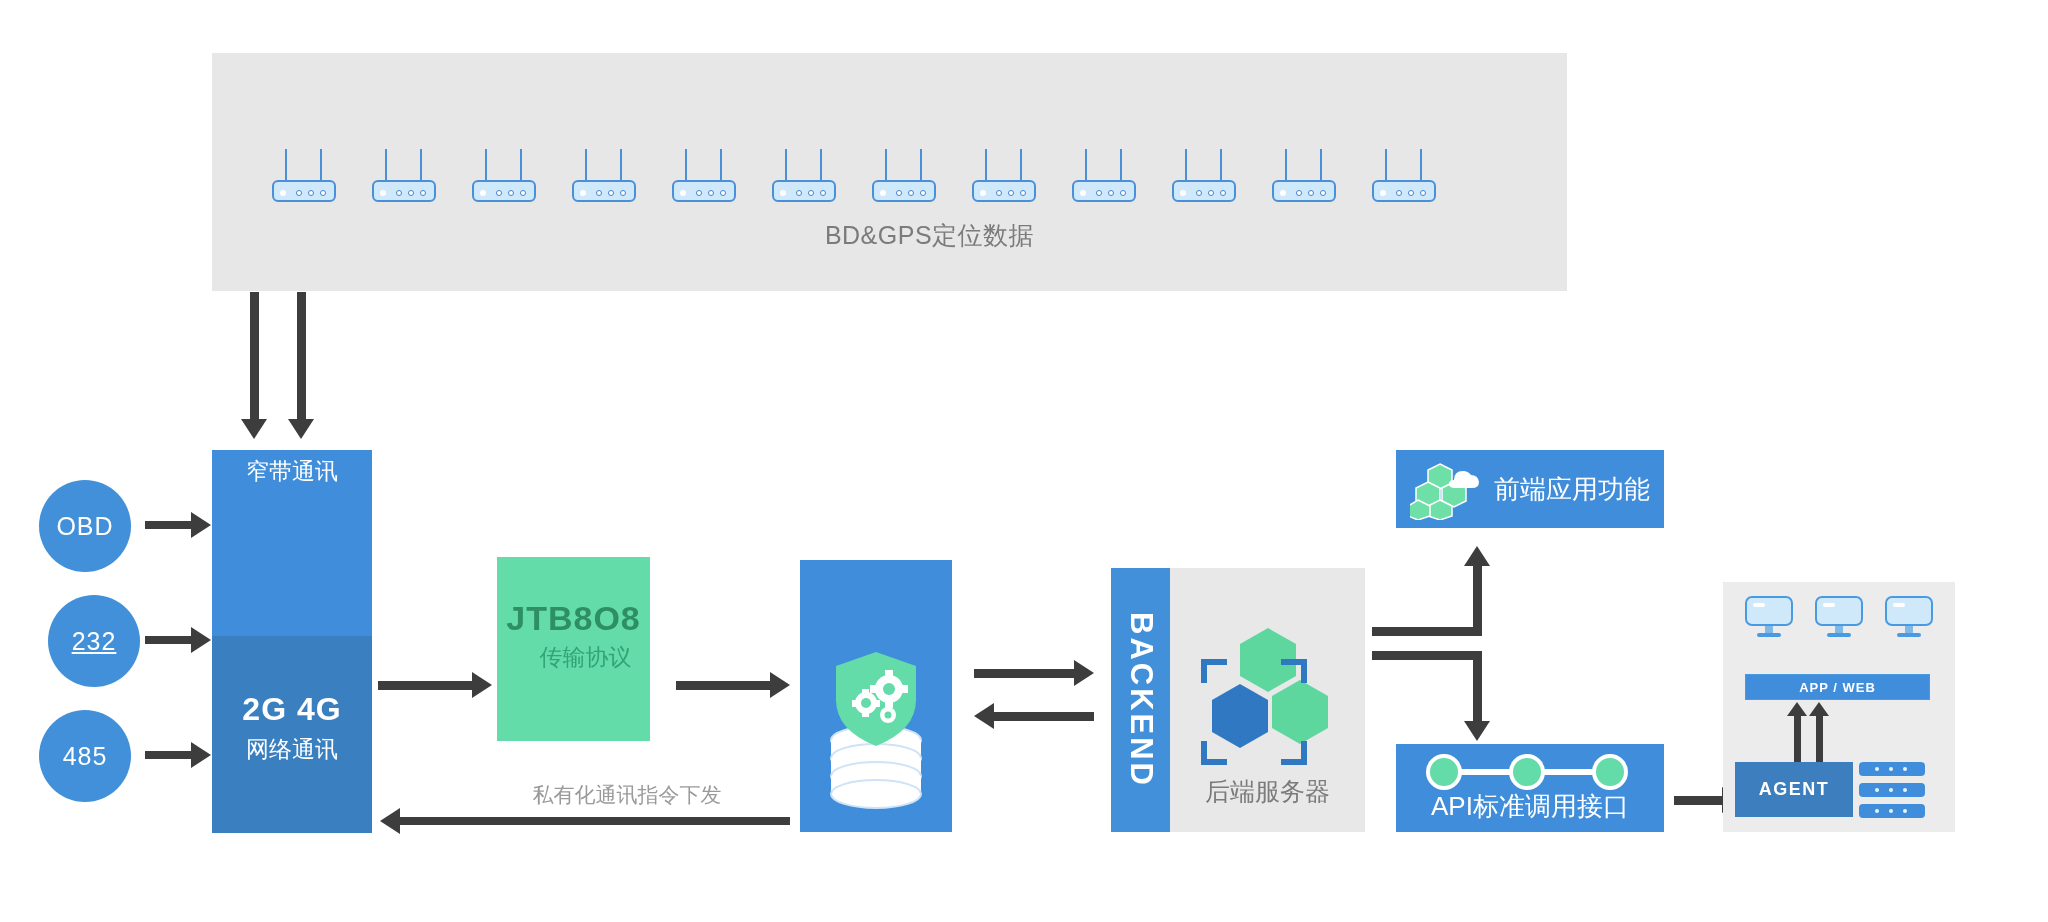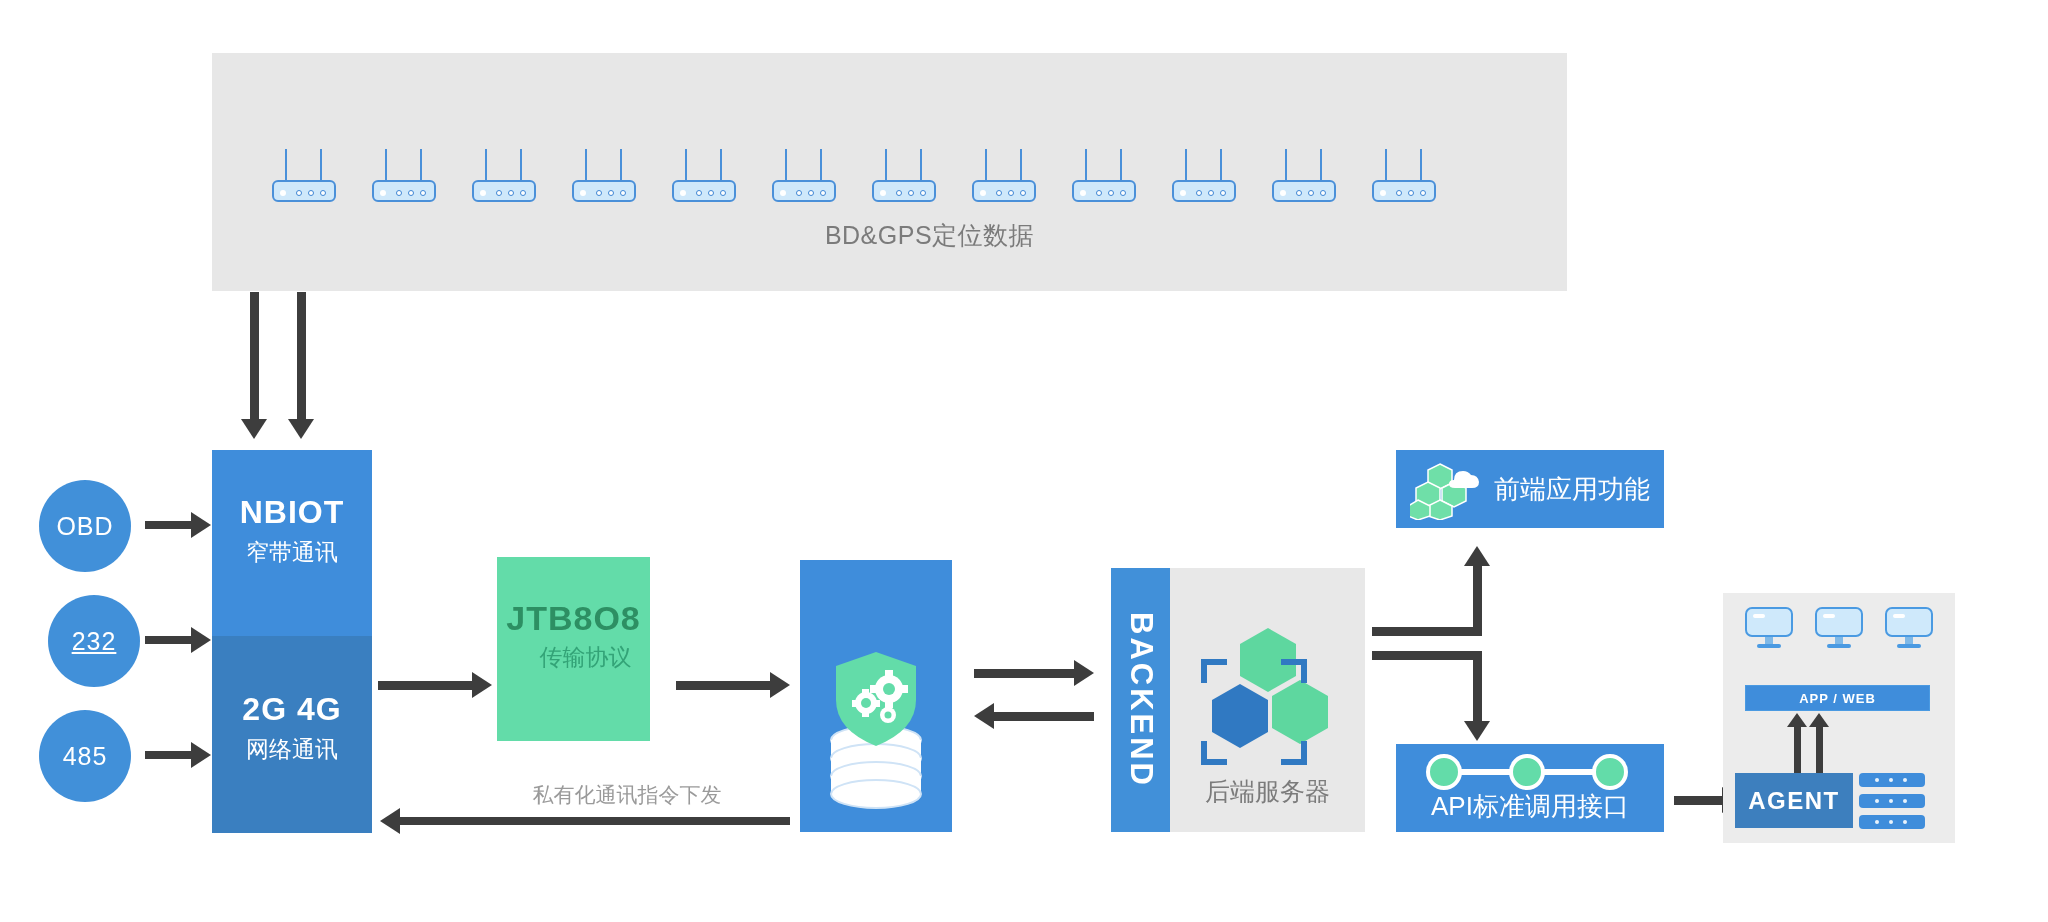--- a/index.html
+++ b/index.html
@@ -114,32 +114,32 @@
   
   #api-box{
     left:1396px;top:744px;width:268px;height:88px;background:#3f8ddb;
   }
   #api-label{
     position:absolute;left:0;bottom:8px;width:100%;text-align:center;
     color:#fff;font-size:26px;
   }
 
   
-  #agent-panel{left:1723px;top:582px;width:232px;height:250px;background:#ececec;margin-top:11px;}
+  #agent-panel{left:1723px;top:582px;width:232px;height:250px;background:#ececec;}
   #appweb-bar{
     position:absolute;left:22px;top:92px;width:185px;height:26px;background:#3f8ddb;
     border:1px solid #4a9ae2;box-sizing:border-box;
     display:flex;align-items:center;justify-content:center;
   }
   #appweb-label{color:#fff;font-size:13px;font-weight:bold;letter-spacing:1px;}
   #agent-box{
     position:absolute;left:12px;top:180px;width:118px;height:55px;background:#3d7fbe;
     display:flex;align-items:center;justify-content:center;
   }
-  #agent-label{color:#ffffff;font-size:24px;font-weight:bold;letter-spacing:1.5px;}
+  #agent-label{color:#ffffff;font-size:18px;font-weight:bold;letter-spacing:1.5px;}
   .rack{
     position:absolute;left:136px;width:66px;height:14px;background:#3f8ddb;
     border-radius:4px;
   }
   .rack i{
     position:absolute;top:5px;width:4px;height:4px;border-radius:50%;background:#e8f2fc;
   }
   .monitor{position:absolute;top:14px;width:48px;height:44px;}
   .monitor .scr{
     position:absolute;left:0;top:0;width:48px;height:30px;border-radius:7px;
@@ -309,21 +309,20 @@
   <div class="abs ar-head head-right" style="left:191px;top:512px;"></div>
 
   <div class="abs ar-line" style="left:145px;top:636px;width:46px;height:8px;"></div>
   <div class="abs ar-head head-right" style="left:191px;top:627px;"></div>
 
   <div class="abs ar-line" style="left:145px;top:751px;width:46px;height:8px;"></div>
   <div class="abs ar-head head-right" style="left:191px;top:742px;"></div>
 
   <div class="abs" id="nbiot-col">
     <div id="nbiot-top">
-      <div class="blk-title" style="padding-top:44px;">NBIOT</div>
       <div class="blk-sub">窄带通讯</div>
     </div>
     <div id="nbiot-bottom">
       <div class="blk-title" style="padding-top:55px;">2G  4G</div>
       <div class="blk-sub">网络通讯</div>
     </div>
   </div>
 
   <div class="abs ar-line" style="left:378px;top:681px;width:94px;height:9px;"></div>
   <div class="abs ar-head head-right" style="left:472px;top:672px;"></div>

